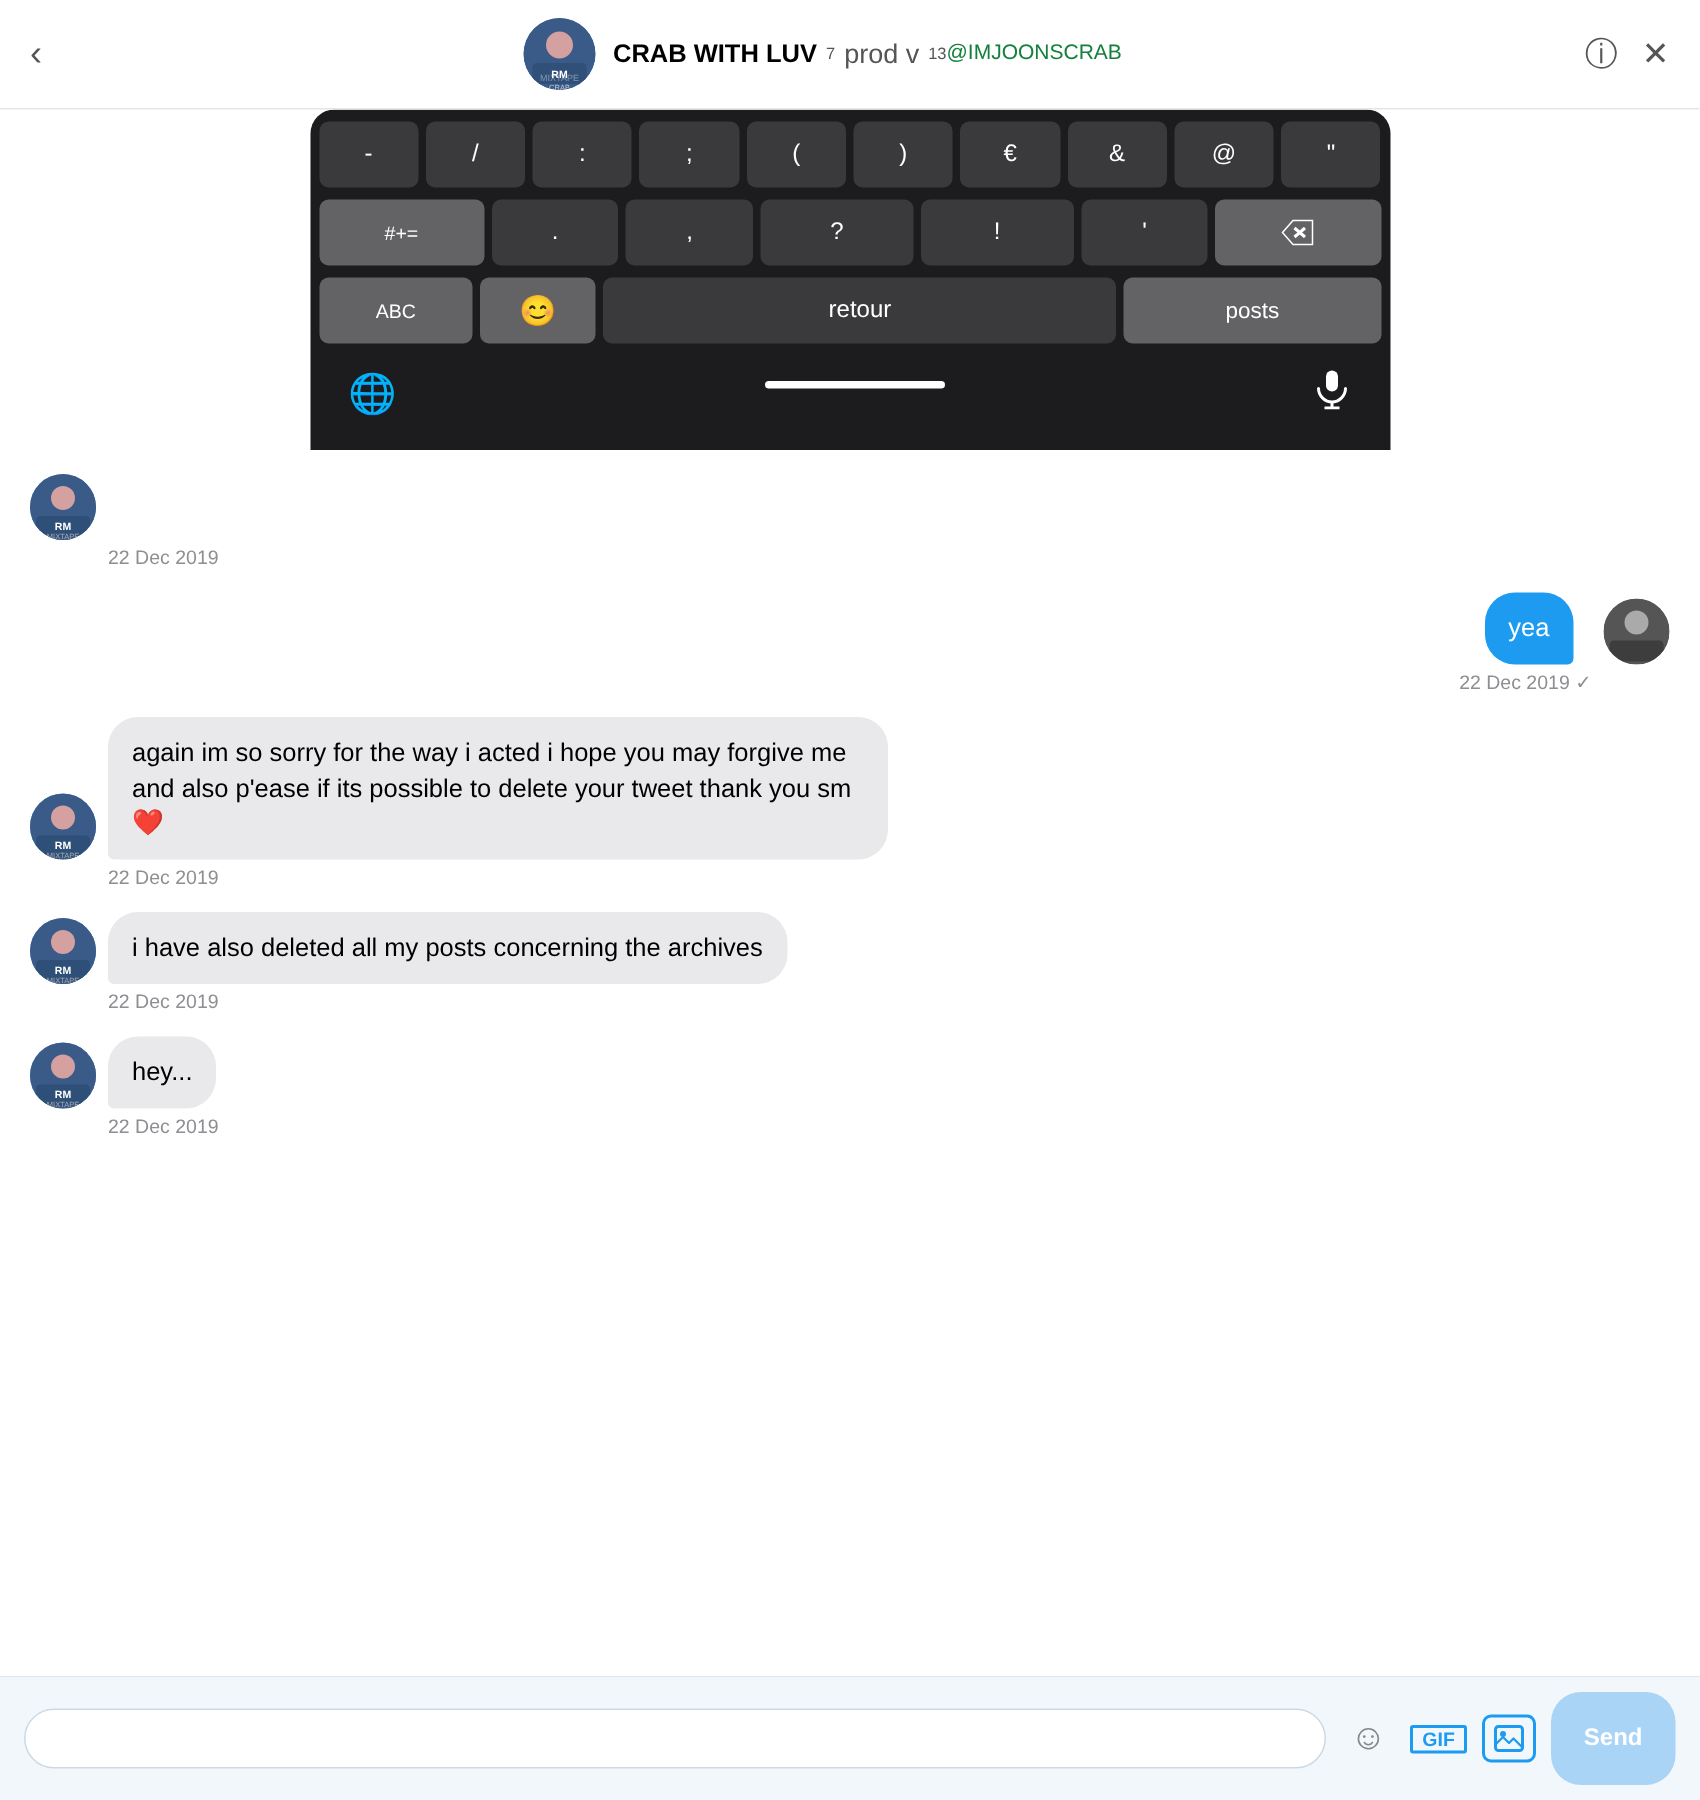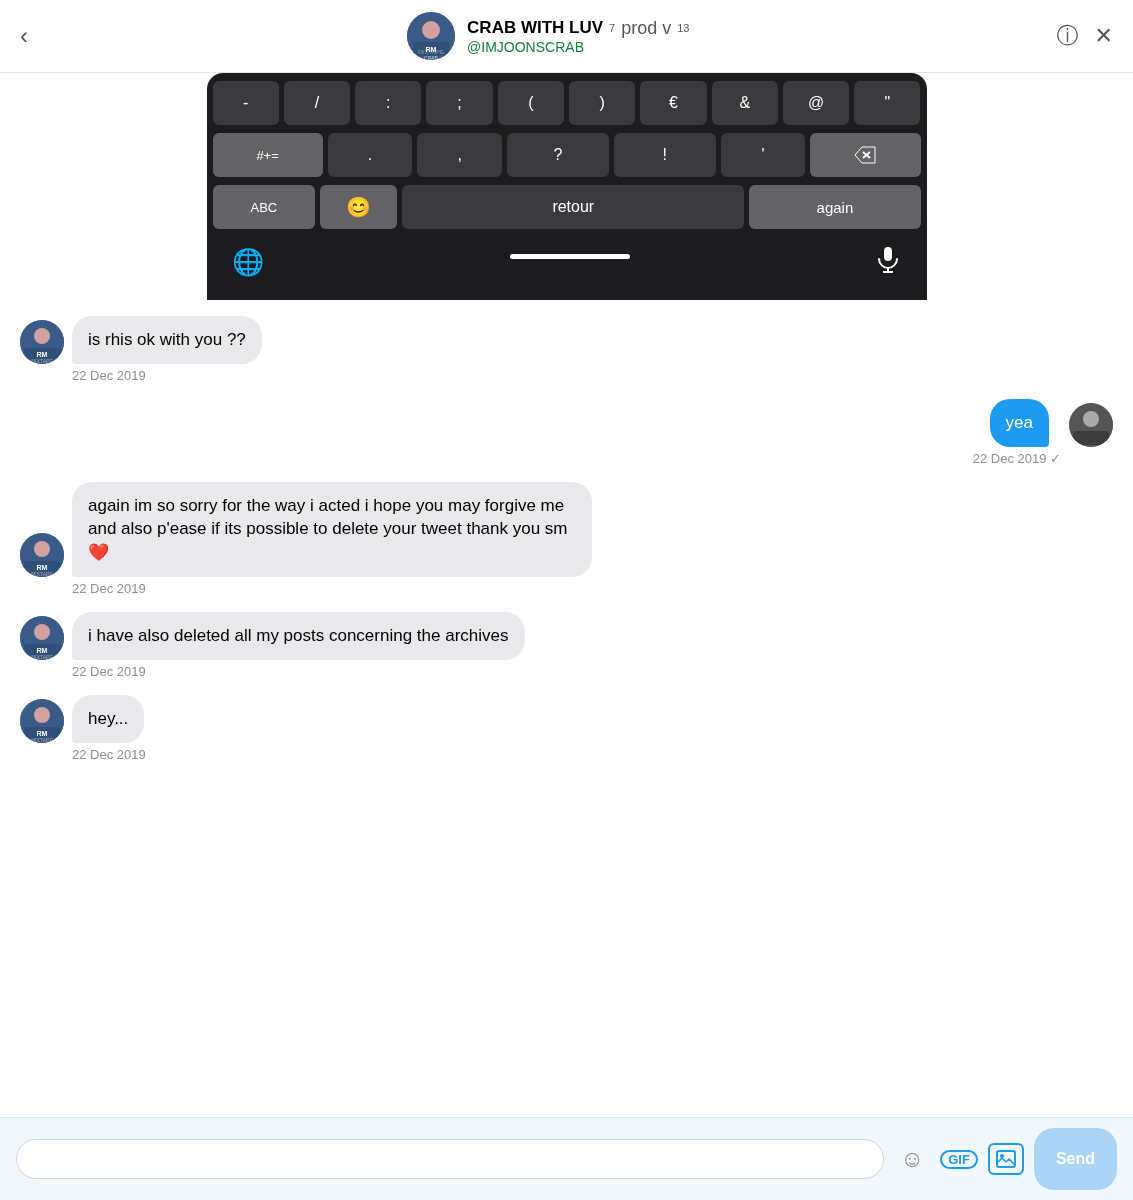--- a/index.html
+++ b/index.html
@@ -57,21 +57,21 @@
       border-radius: 50%;
       background: linear-gradient(135deg, #6a8fc8, #3a5f8a);
       display: flex;
       align-items: center;
       justify-content: center;
       font-size: 20px;
       color: white;
     }
     .header-info {
       display: flex;
-      flex-direction: column;
+      flex-direction: row;
     }
     .header-name-row {
       display: flex;
       align-items: center;
       gap: 6px;
     }
     .header-name {
       font-size: 17px;
       font-weight: 700;
       color: #000;
@@ -311,21 +311,21 @@
       cursor: pointer;
     }
     .emoji-btn {
       font-size: 24px;
       color: #888;
       width: 36px;
       height: 36px;
     }
     .gif-btn-box {
       border: 2px solid #1d9bf0;
-      border-radius: 12px;
+      border-radius: 2px;
       padding: 0 6px;
       font-size: 13px;
       font-weight: 700;
       color: #1d9bf0;
       cursor: pointer;
     }
     .image-btn-box {
       border: 2px solid #1d9bf0;
       border-radius: 6px;
       padding: 3px 6px;
@@ -412,21 +412,21 @@
         <line x1="9" y1="6" x2="16" y2="12" stroke="white" stroke-width="2"></line>
         <line x1="16" y1="6" x2="9" y2="12" stroke="white" stroke-width="2"></line>
       </svg>
     </div>
   </div>
 
   <div class="keyboard-row">
     <div class="key abc-key">ABC</div>
     <div class="key emoji-key">😊</div>
     <div class="key space-bar">retour</div>
-    <div class="key retour-key">again</div>
+    <div class="key retour-key">posts</div>
   </div>
 
   <div class="keyboard-bottom-row">
     <span class="globe-icon-key">🌐</span>
     <div class="keyboard-bar"></div>
     <span class="mic-icon-key">
       <svg width="26" height="28" viewBox="0 0 26 28" fill="white">
         <rect x="9" y="2" width="8" height="14" rx="4" fill="white"></rect>
         <path d="M4 14c0 5 4.5 9 9 9s9-4 9-9" stroke="white" stroke-width="2" fill="none" stroke-linecap="round"></path>
         <line x1="13" y1="23" x2="13" y2="27" stroke="white" stroke-width="2"></line>
@@ -444,21 +444,20 @@
         <div class="avatar-inner">
           <svg width="44" height="44" viewBox="0 0 44 44">
             <circle cx="22" cy="22" r="22" fill="#3a5a88"></circle>
             <circle cx="22" cy="16" r="8" fill="#d4a0a0"></circle>
             <rect x="4" y="28" width="36" height="14" rx="3" fill="#2a4a70" opacity="0.7"></rect>
             <text x="22" y="37" text-anchor="middle" font-size="7" fill="white" font-family="Arial" font-weight="bold">RM</text>
             <text x="22" y="43" text-anchor="middle" font-size="5" fill="#aaa" font-family="Arial">MIXTAPE</text>
           </svg>
         </div>
       </div>
-      <div class="bubble left-bubble">is rhis ok with you ??</div>
     </div>
     <div class="message-time left-time">22 Dec 2019</div>
   </div>
 
   <div class="message-block">
     <div class="message-row right">
       <div class="msg-avatar-right">
         <div class="avatar-inner-right">
           <svg width="44" height="44" viewBox="0 0 44 44">
             <circle cx="22" cy="22" r="22" fill="#555"></circle>

